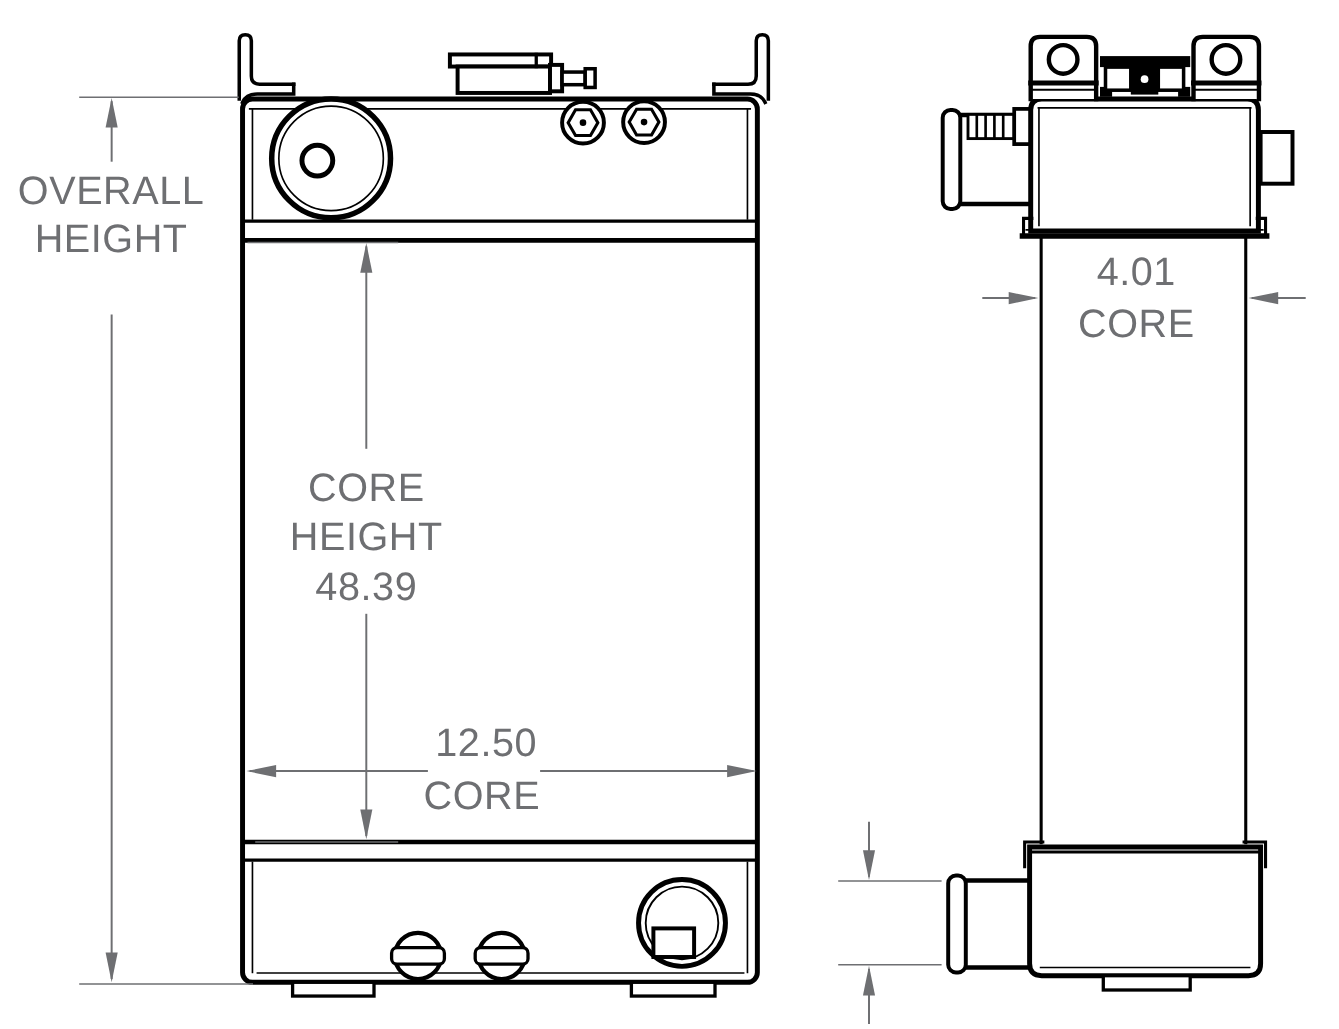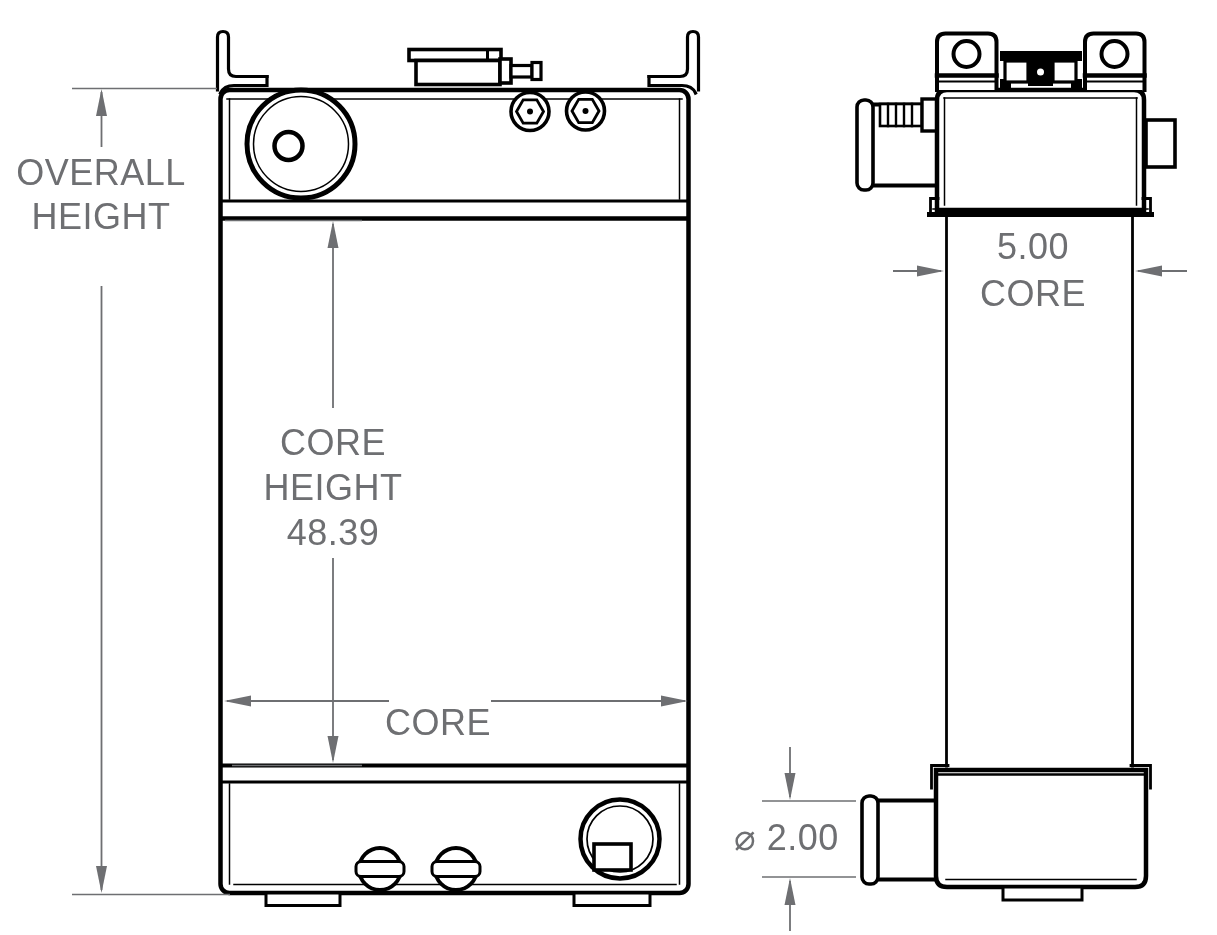--- a/index.html
+++ b/index.html
@@ -214,20 +214,20 @@
     <div>OVERALL</div>
     <div>HEIGHT</div>
   </div>
 
   <div class="dim-label" style="left:240px;top:420px;width:186px;line-height:45px;">
     <div>CORE</div>
     <div>HEIGHT</div>
     <div>48.39</div>
   </div>
 
+  <div class="dim-label single" style="left:352px;top:655px;width:180px;">12.50</div>
   <div class="dim-label single" style="left:348px;top:703px;width:180px;">CORE</div>
 
-  <div class="dim-label single" style="left:940px;top:227px;width:186px;">5.00</div>
+  <div class="dim-label single" style="left:940px;top:227px;width:186px;">4.01</div>
   <div class="dim-label single" style="left:940px;top:274px;width:186px;">CORE</div>
 
-  <div class="dim-label single left-align" style="left:734px;top:818px;width:150px;">⌀ 2.00</div>
 
 </div>
 
 </body></html>

